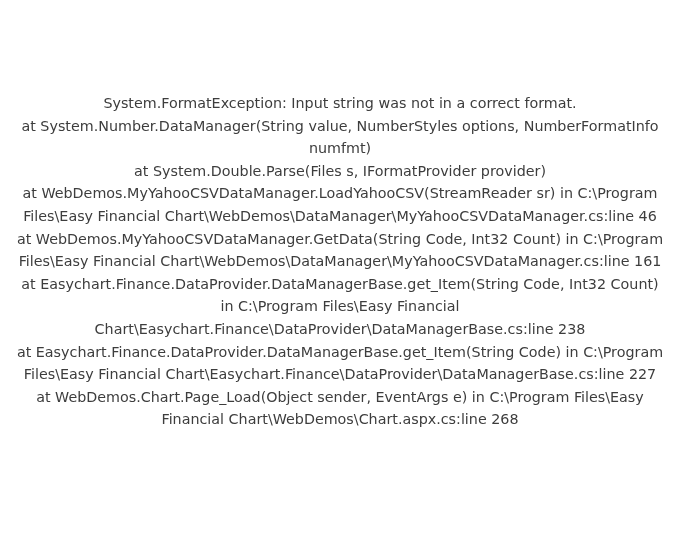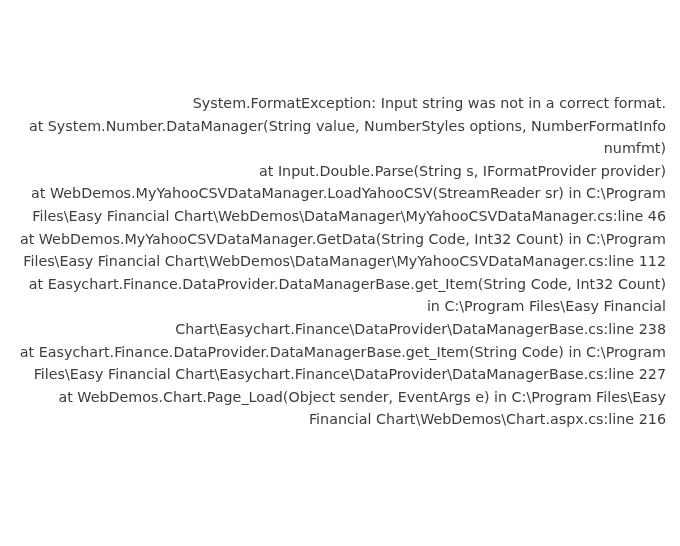--- a/index.html
+++ b/index.html
@@ -18,39 +18,39 @@
     width: 680px;
     height: 546px;
     position: relative;
     box-sizing: border-box;
   }
   .stack-trace {
     position: absolute;
     left: 0;
     top: 92px;
     width: 680px;
-    text-align: right;
+    text-align: center;
     font-size: 14.3px;
     line-height: 22.6px;
     color: #3d3d3d;
     padding: 0 14px;
     box-sizing: border-box;
     word-wrap: break-word;
   }
   .trace-line {
     display: block;
   }
 </style>
 </head>
 <body>
 
 <div class="page">
   <div class="stack-trace">
     <span class="trace-line">System.FormatException: Input string was not in a correct format.</span>
     <span class="trace-line">at System.Number.DataManager(String value, NumberStyles options, NumberFormatInfo numfmt)</span>
-    <span class="trace-line">at Input.Double.Parse(String s, IFormatProvider provider)</span>
+    <span class="trace-line">at System.Double.Parse(Files s, IFormatProvider provider)</span>
     <span class="trace-line">at WebDemos.MyYahooCSVDataManager.LoadYahooCSV(StreamReader sr) in C:\Program Files\Easy Financial Chart\WebDemos\DataManager\MyYahooCSVDataManager.cs:line 46</span>
-    <span class="trace-line">at WebDemos.MyYahooCSVDataManager.GetData(String Code, Int32 Count) in C:\Program Files\Easy Financial Chart\WebDemos\DataManager\MyYahooCSVDataManager.cs:line 112</span>
+    <span class="trace-line">at WebDemos.MyYahooCSVDataManager.GetData(String Code, Int32 Count) in C:\Program Files\Easy Financial Chart\WebDemos\DataManager\MyYahooCSVDataManager.cs:line 161</span>
     <span class="trace-line">at Easychart.Finance.DataProvider.DataManagerBase.get_Item(String Code, Int32 Count) in C:\Program Files\Easy Financial Chart\Easychart.Finance\DataProvider\DataManagerBase.cs:line 238</span>
     <span class="trace-line">at Easychart.Finance.DataProvider.DataManagerBase.get_Item(String Code) in C:\Program Files\Easy Financial Chart\Easychart.Finance\DataProvider\DataManagerBase.cs:line 227</span>
-    <span class="trace-line">at WebDemos.Chart.Page_Load(Object sender, EventArgs e) in C:\Program Files\Easy Financial Chart\WebDemos\Chart.aspx.cs:line 216</span>
+    <span class="trace-line">at WebDemos.Chart.Page_Load(Object sender, EventArgs e) in C:\Program Files\Easy Financial Chart\WebDemos\Chart.aspx.cs:line 268</span>
   </div>
 </div>
 
 </body></html>

